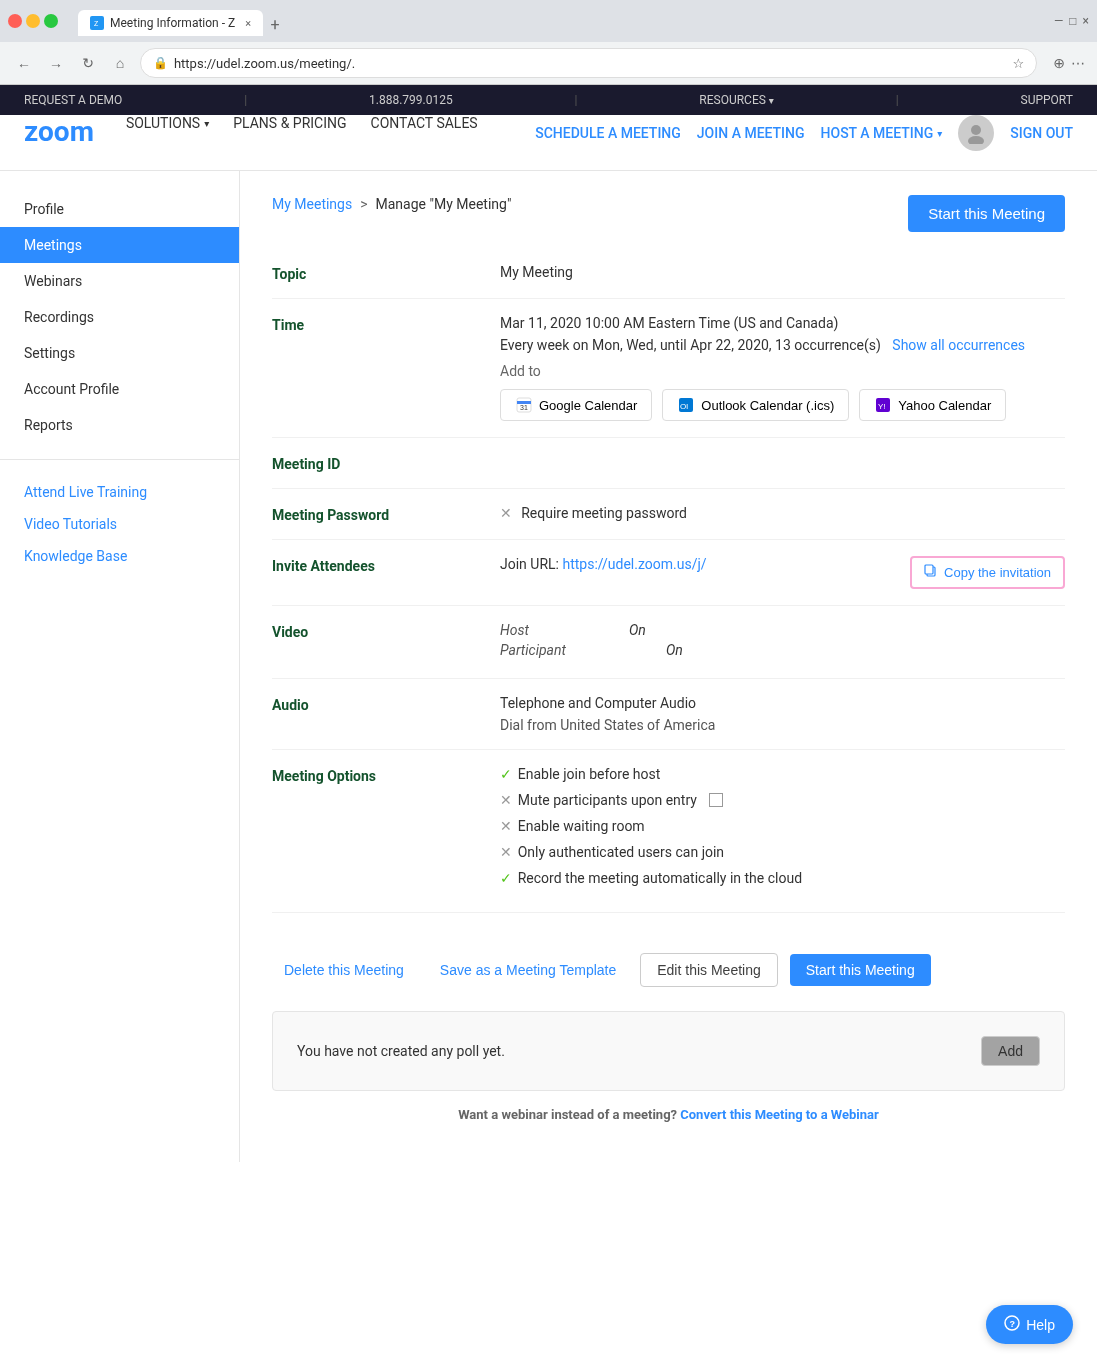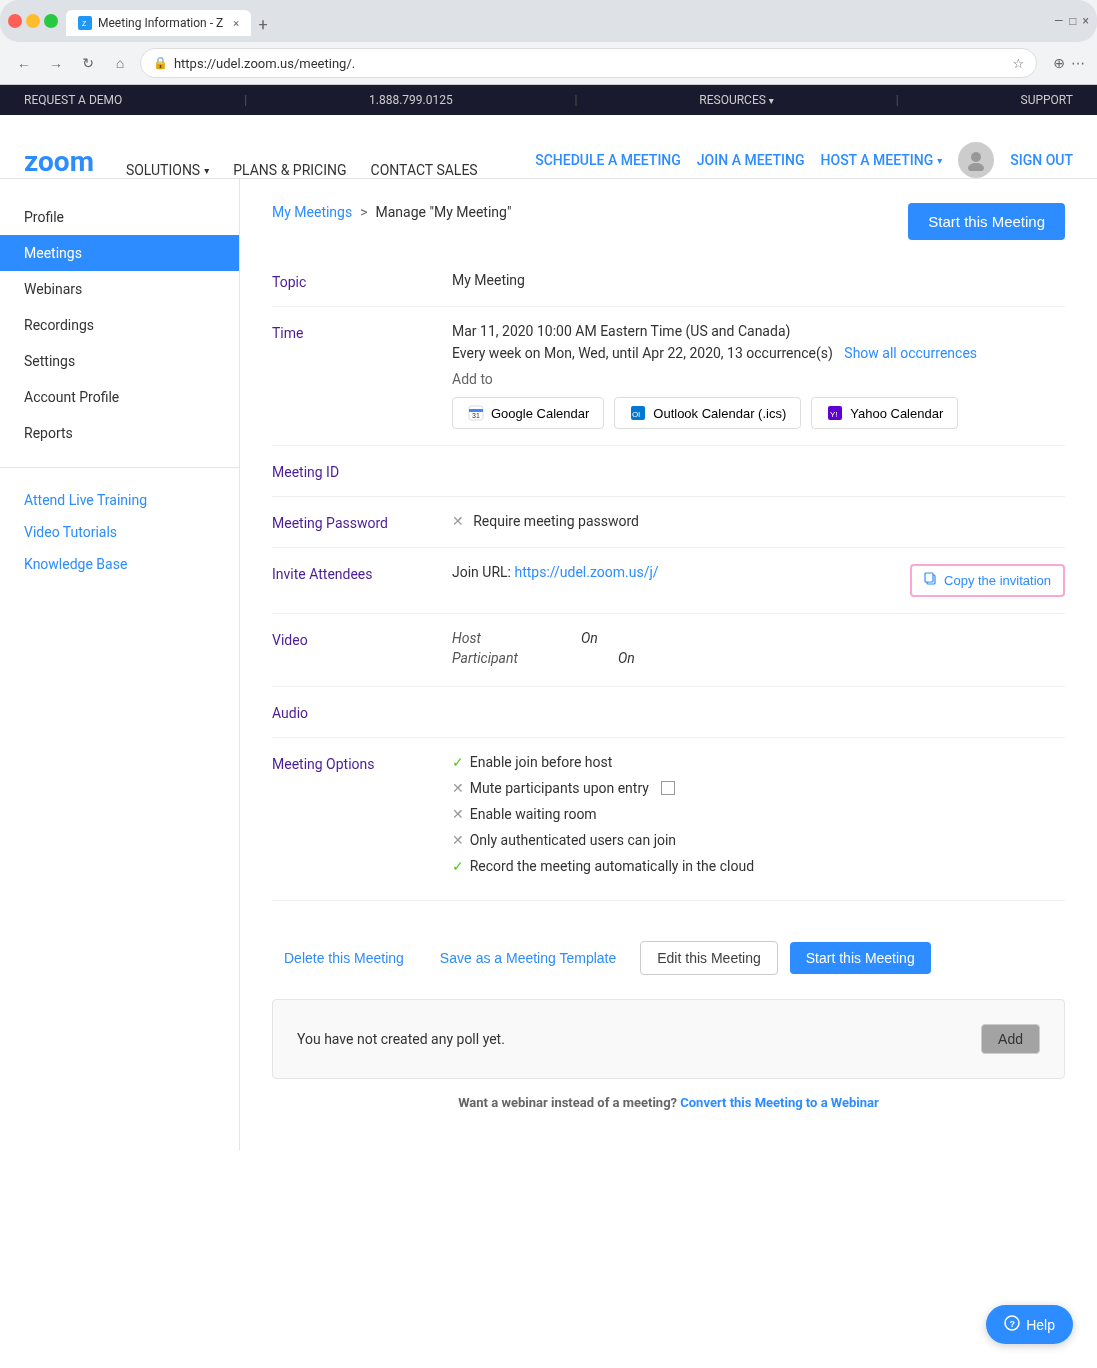--- a/index.html
+++ b/index.html
@@ -1,20 +1,20 @@
 <!DOCTYPE html>
 <html><head>
   <meta charset="utf-8">
   <style>
     * { box-sizing: border-box; margin: 0; padding: 0; }
     body { font-family: -apple-system, BlinkMacSystemFont, 'Segoe UI', Roboto, sans-serif; font-size: 14px; color: #333; background: #fff; }
 
     
     .browser-chrome { background: #f1f3f4; border-bottom: 1px solid #ccc; }
-    .browser-titlebar { display: flex; align-items: center; padding: 6px 8px; gap: 0; background: #dee1e6; border-radius: 19px; }
+    .browser-titlebar { display: flex; align-items: center; padding: 6px 8px; gap: 12px; background: #dee1e6; }
     .browser-controls { display: flex; gap: 4px; }
     .browser-btn { width: 14px; height: 14px; border-radius: 50%; border: none; cursor: pointer; }
     .browser-btn.close { background: #ff5f57; }
     .browser-btn.minimize { background: #ffbd2e; }
     .browser-btn.maximize { background: #28c840; }
     .browser-tab { display: flex; align-items: center; gap: 6px; background: #fff; padding: 6px 12px; border-radius: 6px 6px 0 0; font-size: 12px; max-width: 200px; }
     .browser-tab .favicon { width: 14px; height: 14px; background: #2196F3; border-radius: 2px; display: flex; align-items: center; justify-content: center; }
     .tab-close { margin-left: 4px; color: #666; font-size: 11px; cursor: pointer; }
     .browser-tabs-row { display: flex; align-items: flex-end; padding: 4px 8px 0; }
     .new-tab-btn { width: 24px; height: 24px; display: flex; align-items: center; justify-content: center; font-size: 16px; color: #666; cursor: pointer; }
@@ -24,21 +24,21 @@
     .address-text { font-size: 13px; color: #333; flex: 1; }
     .address-icons { display: flex; gap: 8px; }
     .toolbar-icons { display: flex; gap: 6px; margin-left: 8px; }
 
     
     .top-nav-bar { background: #1a1a2e; display: flex; justify-content: space-between; align-items: center; padding: 8px 24px; gap: 20px; font-size: 12px; }
     .top-nav-link { color: #ccc; text-decoration: none; cursor: pointer; }
     .top-nav-divider { color: #555; }
 
     
-    .main-nav { border-bottom: 1px solid #e5e5e5; display: flex; align-items: flex-end; padding: 0 24px; height: 64px; }
+    .main-nav { border-bottom: 1px solid #e5e5e5; display: flex; align-items: flex-start; padding: 0 24px; height: 56px; }
     .zoom-logo { color: #2D8CFF; font-size: 28px; font-weight: bold; margin-right: 32px; }
     .main-nav-links { display: flex; gap: 24px; flex: 1; }
     .main-nav-link { color: #333; text-decoration: none; font-size: 14px; cursor: pointer; display: flex; align-items: center; gap: 4px; }
     .main-nav-link.primary { color: #2D8CFF; font-weight: 500; }
     .main-nav-actions { display: flex; align-items: center; gap: 16px; }
     .sign-in-btn { color: #2D8CFF; font-weight: 500; cursor: pointer; }
     .avatar { width: 36px; height: 36px; border-radius: 50%; background: #ccc; display: flex; align-items: center; justify-content: center; color: #666; font-size: 18px; }
 
     
     .page-layout { display: flex; min-height: 800px; }
@@ -55,22 +55,22 @@
 
     
     .breadcrumb { display: flex; align-items: center; gap: 8px; font-size: 14px; margin-bottom: 20px; }
     .breadcrumb-link { color: #2D8CFF; cursor: pointer; }
     .breadcrumb-sep { color: #666; }
     .breadcrumb-current { color: #333; }
 
     
     .detail-section { clear: both; }
     .detail-row { display: flex; padding: 16px 0; border-bottom: 1px solid #f0f0f0; align-items: flex-start; }
-    .detail-label { width: 180px; color: #4c1d95; font-size: 14px; flex-shrink: 0; padding-top: 2px; }
-    .detail-value { flex: 1; font-size: 14px; color: #333; }
+    .detail-label { width: 180px; color: #14532d; font-size: 14px; flex-shrink: 0; padding-top: 2px; font-weight: bold; }
+    .detail-value { flex: 1; font-size: 14px; color: #333; margin-left: 48px; }
     .detail-value a { color: #2D8CFF; text-decoration: none; }
 
     
     .calendar-btns { display: flex; gap: 10px; flex-wrap: wrap; margin-top: 10px; }
     .cal-btn { display: flex; align-items: center; gap: 6px; padding: 6px 14px; border: 1px solid #ddd; border-radius: 4px; cursor: pointer; font-size: 13px; background: #fff; }
     .cal-icon { width: 18px; height: 18px; display: flex; align-items: center; font-size: 12px; }
     .google-cal { color: #4285f4; }
     .outlook-cal { color: #0078d4; }
     .yahoo-cal { color: #6001d2; }
     .show-all-link { color: #2D8CFF; cursor: pointer; margin-left: 8px; }
@@ -332,20 +332,24 @@
           </div>
           <div class="sub-row">
             <span class="sub-label">Participant</span>
             <span class="sub-value">On</span>
           </div>
         </div>
       </div>
 
       <div class="detail-row">
         <div class="detail-label">Audio</div>
+        <div class="detail-value">
+          <div>Telephone and Computer Audio</div>
+          <div style="margin-top:6px; color:#555;">Dial from United States of America</div>
+        </div>
       </div>
 
       <div class="detail-row">
         <div class="detail-label">Meeting Options</div>
         <div class="detail-value">
           <div class="option-row">
             <span style="color:#52c41a;">✓</span>
             <span>Enable join before host</span>
           </div>
           <div class="option-row">

